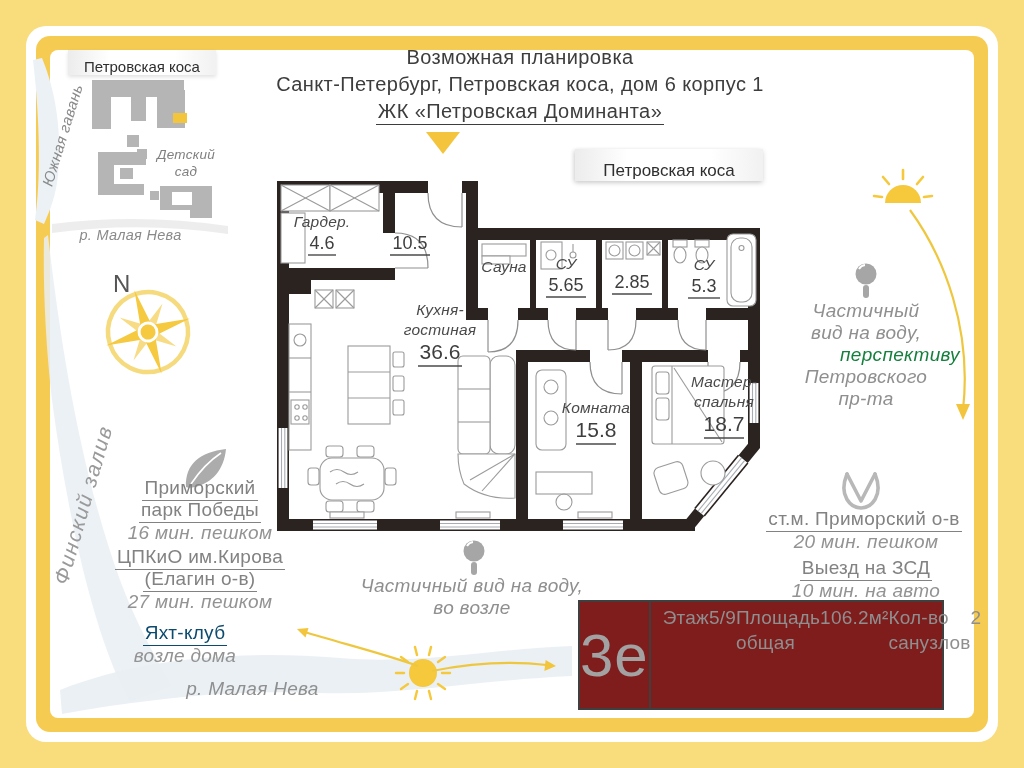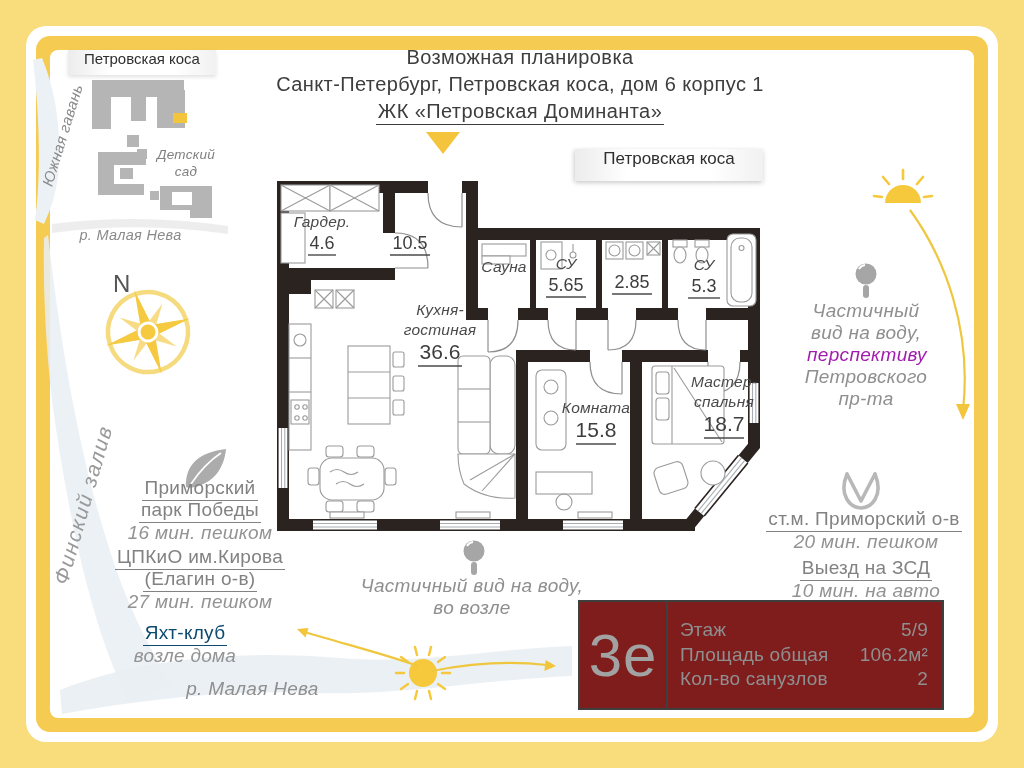--- a/index.html
+++ b/index.html
@@ -8,28 +8,28 @@
   .ring-white{position:absolute;inset:26px;border-radius:20px;background:#ffffff}
   .ring-yellow{position:absolute;inset:36px;border-radius:14px;background:#F6CB52}
   .content{position:absolute;inset:50px;border-radius:8px;background:#ffffff}
   svg.bg{position:absolute;left:0;top:0;width:1024px;height:768px}
   svg.plan-svg{position:absolute;left:260px;top:128px;width:540px;height:425px}
   .t{position:absolute;text-align:center;color:#8F8F8F;font-size:19px;letter-spacing:.3px;line-height:1.12}
   .it{font-style:italic}
   .dark{color:#3D3D3D}
   .u > span{display:inline-block;border-bottom:1.6px solid currentColor;padding:0 2px 2px}
   .pre{white-space:pre-line}
-  .band{position:absolute;display:flex;align-items:flex-start;justify-content:center;color:#2F2F2F;
+  .band{position:absolute;display:flex;align-items:flex-end;justify-content:center;color:#2F2F2F;
         background:linear-gradient(90deg,#ececec,#ffffff 28%,#ffffff 72%,#f1f1f1);
         box-shadow:0 2px 5px rgba(0,0,0,.16),-2px 1px 4px rgba(0,0,0,.07)}
   .info-card{position:absolute;left:578px;top:600px;width:366px;height:110px;background:#7f1d1d;
              border:2px solid #3F3F3F;display:flex;box-sizing:border-box}
   .ic-left{width:86px;border-right:2px solid #3F3F3F;display:flex;align-items:center;justify-content:center;
            font-size:60px;color:#A2A2A2;letter-spacing:1px}
-  .ic-rows{flex:1;display:flex;flex-direction:column;justify-content:center;padding:4px 14px 4px 12px}
+  .ic-rows{flex:1;display:flex;flex-direction:row;justify-content:center;padding:4px 20px 4px 12px}
   .ic-row{display:flex;justify-content:space-between;font-size:19px;color:#8F8F8F;line-height:24.5px;letter-spacing:.2px}
   
   .rname{font-style:italic;font-size:15.5px;fill:#4A4A4A;text-anchor:middle;letter-spacing:.2px;
          font-family:"Liberation Sans","DejaVu Sans",sans-serif}
   .rnum{font-size:18px;fill:#3E3E3E;text-anchor:middle;font-family:"Liberation Sans","DejaVu Sans",sans-serif}
   .rnum-big{font-size:21px;fill:#3E3E3E;text-anchor:middle;font-family:"Liberation Sans","DejaVu Sans",sans-serif}
   .u-line{stroke:#4A4A4A;stroke-width:1.4}
   .furn{stroke:#9B9B9B;stroke-width:1.1;fill:#ffffff}
   .furn-l{stroke:#9B9B9B;stroke-width:1.1;fill:none}
   .door{stroke:#8F8F8F;stroke-width:1.2;fill:none}
@@ -353,21 +353,21 @@
   <div class="t it" style="left:110px;top:522px;width:180px;color:#939393">16 мин. пешком</div>
   <div class="t u" style="left:110px;top:546px;width:180px;color:#828282"><span>ЦПКиО им.Кирова</span></div>
   <div class="t u" style="left:120px;top:568px;width:160px;color:#828282"><span>(Елагин о-в)</span></div>
   <div class="t it" style="left:110px;top:591px;width:180px;color:#939393">27 мин. пешком</div>
   <div class="t u" style="left:105px;top:622px;width:160px;color:#0c4a6e"><span>Яхт-клуб</span></div>
   <div class="t it" style="left:105px;top:645px;width:160px;color:#939393">возле дома</div>
   <div class="t it" style="left:180px;top:678px;width:145px;color:#8F8F8F">р. Малая Нева</div>
 
   <div class="t it" style="left:766px;top:300px;width:200px;color:#8F8F8F">Частичный</div>
   <div class="t it" style="left:766px;top:322px;width:200px;color:#8F8F8F">вид на воду,</div>
-  <div class="t it" style="left:767px;top:344px;width:200px;color:#a21caf">перспективу</div>
+  <div class="t it" style="left:800px;top:344px;width:200px;color:#15803d">перспективу</div>
   <div class="t it" style="left:766px;top:366px;width:200px;color:#8F8F8F">Петровского</div>
   <div class="t it" style="left:766px;top:388px;width:200px;color:#8F8F8F">пр-та</div>
   <div class="t u" style="left:758px;top:508px;width:212px;color:#828282"><span>ст.м. Приморский о-в</span></div>
   <div class="t it" style="left:766px;top:531px;width:200px;color:#939393">20 мин. пешком</div>
   <div class="t u" style="left:766px;top:557px;width:200px;color:#828282"><span>Выезд на ЗСД</span></div>
   <div class="t it" style="left:766px;top:580px;width:200px;color:#939393">10 мин. на авто</div>
 
   <div class="t it" style="left:352px;top:575px;width:240px;color:#8F8F8F">Частичный вид на воду,</div>
   <div class="t it" style="left:352px;top:597px;width:240px;color:#8F8F8F">во возле</div>
 

